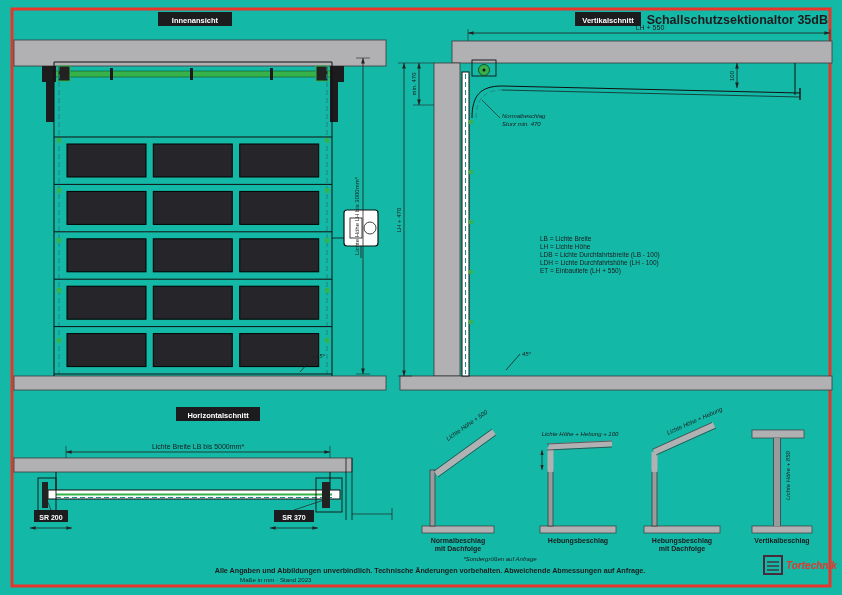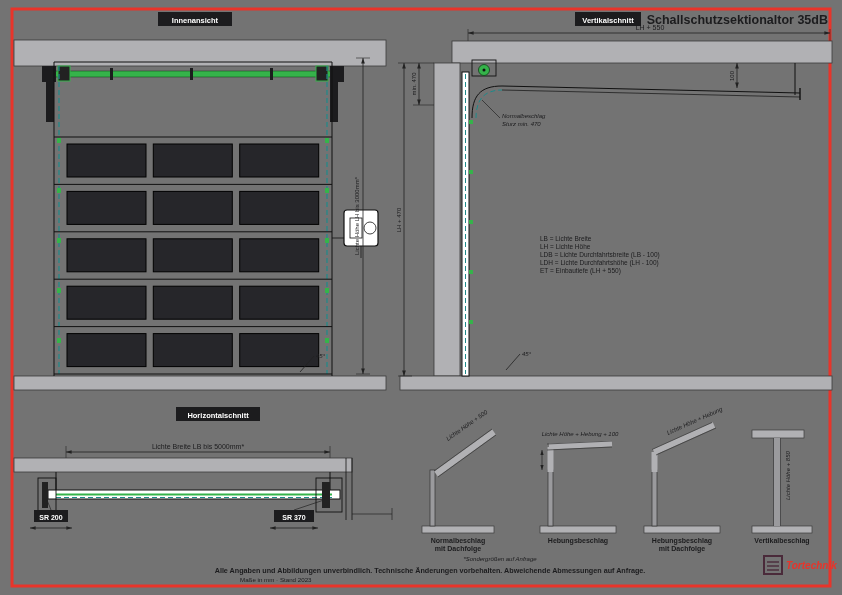--- a/index.html
+++ b/index.html
@@ -1,17 +1,17 @@
 <!DOCTYPE html>
 <html><head>
 <meta charset="utf-8">
 <style>
   html,body{margin:0;padding:0;background:#ffffff;}
   body{font-family:"Liberation Sans", sans-serif;}
-  .sheet{position:relative;width:842px;height:595px;background:#737373;overflow:hidden;}
+  .sheet{position:relative;width:842px;height:595px;background:#14b8a6;overflow:hidden;}
   svg{display:block;}
   text{fill:#1c1c1e;}
   .dimtxt{font-size:7px;}
   .dimtxt-sm{font-size:6px;}
   .legendtxt{font-size:6.5px;}
   .notetxt{font-size:6px;font-style:italic;}
   .fitlabel{font-size:7px;font-weight:bold;}
   .boxlabel{font-size:7.5px;font-weight:bold;fill:#ffffff;}
   .title{font-size:12.5px;font-weight:bold;}
   .footer1{font-size:7.2px;font-weight:bold;}

